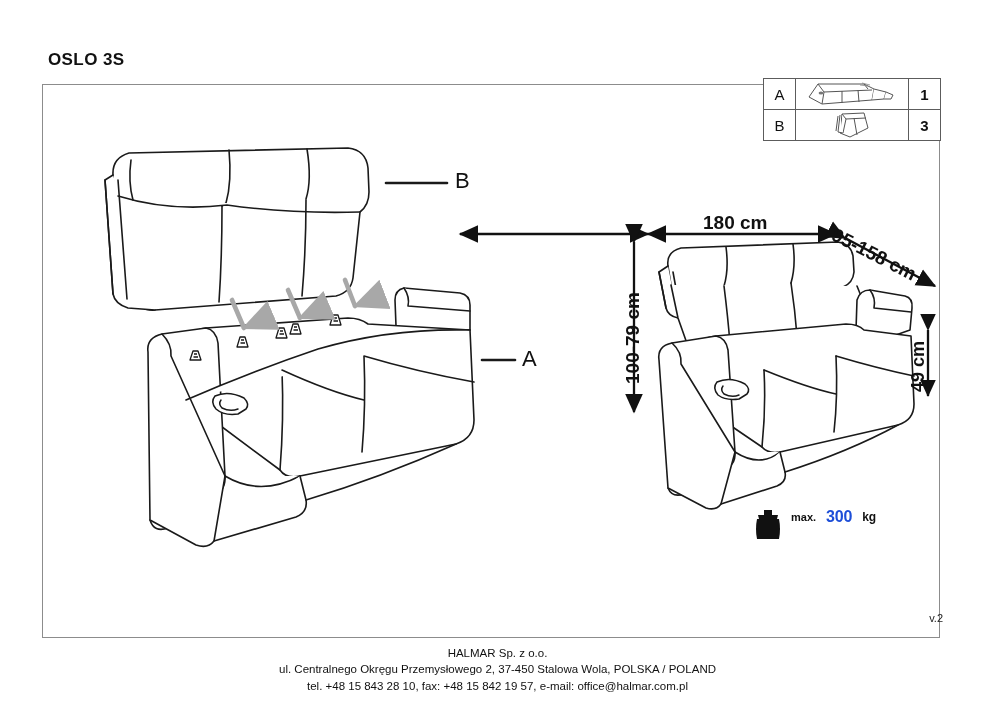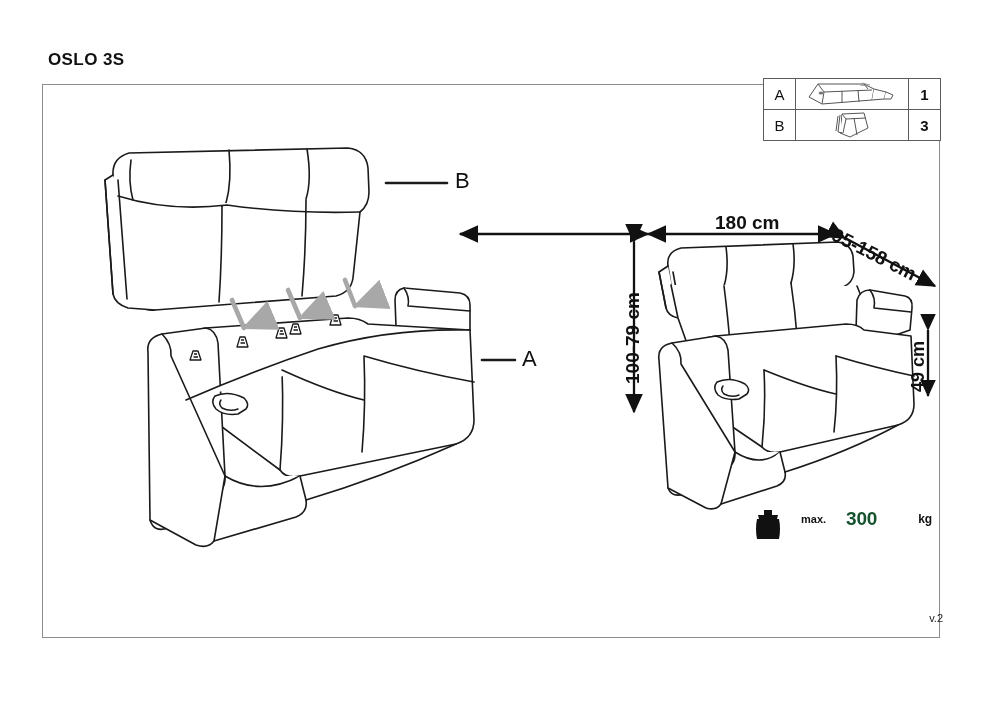--- a/index.html
+++ b/index.html
@@ -62,42 +62,42 @@
 
   
   .callout{
     position:absolute; font-size:22px; font-weight:400; color:#111;
   }
   .callout-b{left:455px; top:168px;}
   .callout-a{left:522px; top:346px;}
 
   
   .dim{position:absolute;font-weight:bold;color:#111;white-space:nowrap;}
-  .dim-width{left:703px; top:212px; font-size:19px;margin-left:12px;}
+  .dim-width{left:703px; top:212px; font-size:19px;}
   .dim-depth{
     left:838px; top:224px; font-size:19px;
     transform:rotate(27deg); transform-origin:left top;
   }
   .dim-height{
     left:622px; top:384px; font-size:19px;
     transform:rotate(-90deg); transform-origin:left top;
   }
   .dim-seat{
     left:908px; top:392px; font-size:18px;
     transform:rotate(-90deg); transform-origin:left top;
   }
 
   
   .maxload{
     position:absolute; left:757px; top:508px;
-    display:flex; align-items:center; gap:20px;
+    display:flex; align-items:center; gap:10px;
   }
   .maxload .mx-label{font-size:11px;font-weight:bold;color:#111;}
-  .maxload .mx-val{font-size:19px;font-weight:bold;color:#14532d;letter-spacing:-.2px;}
-  .maxload .mx-unit{font-size:12px;font-weight:bold;color:#111;margin-left:21px;}
+  .maxload .mx-val{font-size:16px;font-weight:bold;color:#1d4ed8;letter-spacing:-.2px;}
+  .maxload .mx-unit{font-size:12px;font-weight:bold;color:#111;}
 
   
   .version{
     position:absolute; right:52px; top:612px;
     font-size:11px; color:#222;
   }
 
   
   .footer{
     position:absolute; left:0; top:645px; width:995px;
@@ -322,14 +322,19 @@
 
   <div class="maxload">
     <span style="display:inline-block;width:24px;"></span>
     <span class="mx-label">max.</span>
     <span class="mx-val">300</span>
     <span class="mx-unit">kg</span>
   </div>
 
   <div class="version">v.2</div>
 
+  <div class="footer">
+    <div>HALMAR Sp. z o.o.</div>
+    <div>ul. Centralnego Okręgu Przemysłowego 2, 37-450 Stalowa Wola, POLSKA / POLAND</div>
+    <div>tel. +48 15 843 28 10, fax: +48 15 842 19 57, e-mail: office@halmar.com.pl</div>
+  </div>
 
 </div>
 
 </body></html>

